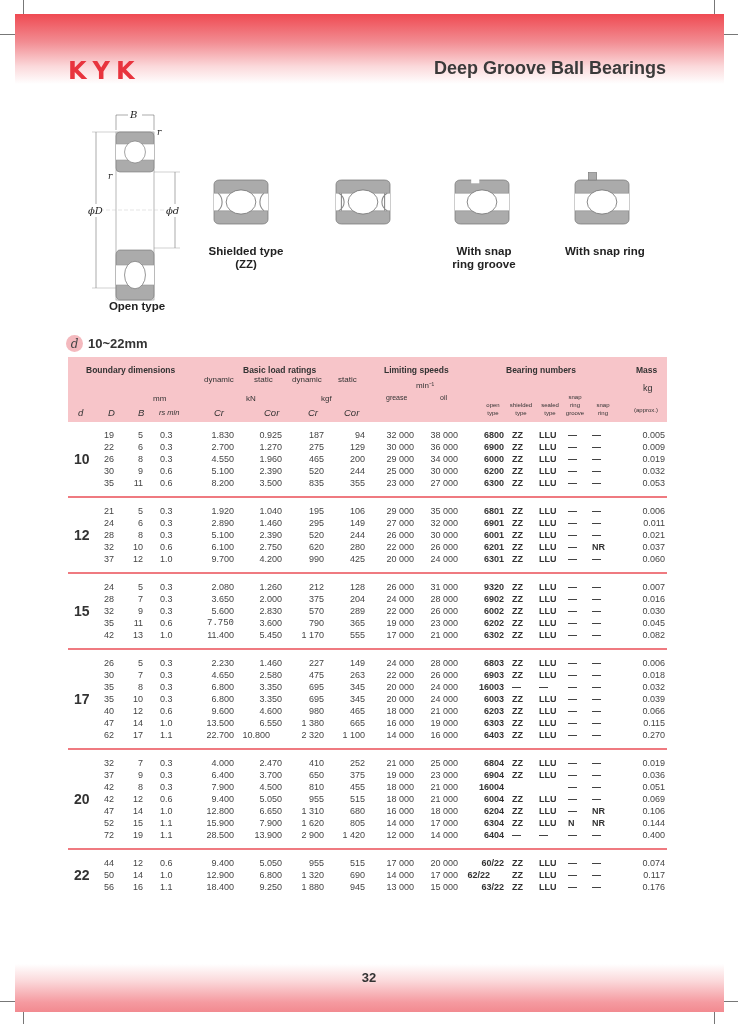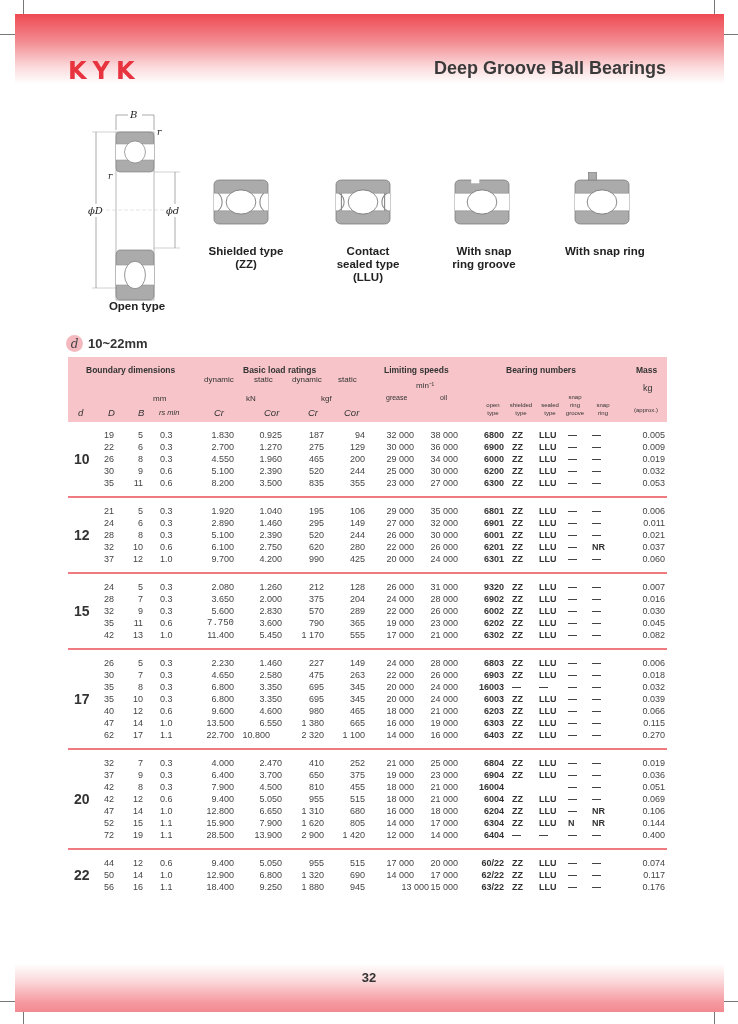--- a/index.html
+++ b/index.html
@@ -123,25 +123,20 @@
   <span class="diag-label" style="left:130px;top:8px;font-family:'DejaVu Serif',serif;font-style:italic;font-weight:normal;font-size:10px">B</span>
   <span class="diag-label" style="left:157px;top:26px;font-family:'DejaVu Serif',serif;font-style:italic;font-weight:normal;font-size:9px">r</span>
   <span class="diag-label" style="left:108px;top:70px;font-family:'DejaVu Serif',serif;font-style:italic;font-weight:normal;font-size:9px">r</span>
   <span class="diag-label" style="left:88px;top:104px;font-family:'DejaVu Serif',serif;font-style:italic;font-weight:normal;font-size:10px;background:#fff">ϕD</span>
   <span class="diag-label" style="left:166px;top:104px;font-family:'DejaVu Serif',serif;font-style:italic;font-weight:normal;font-size:10px;background:#fff">ϕd</span>
 
   <div class="diag-label" style="left:97px;top:200px;width:80px">Open type</div>
   <div class="diag-label" style="left:196px;top:145px;width:100px">
     <div>Shielded type</div>
     <div>(ZZ)</div>
-  </div>
-  <div class="diag-label" style="left:318px;top:145px;width:100px">
-    <div>Contact</div>
-    <div>sealed type</div>
-    <div>(LLU)</div>
   </div>
   <div class="diag-label" style="left:434px;top:145px;width:100px">
     <div>With snap</div>
     <div>ring groove</div>
   </div>
   <div class="diag-label" style="left:550px;top:145px;width:110px">With snap ring</div>
 </div>
 
 <div class="size-range">
   <span class="d-badge">d</span>
@@ -732,36 +727,36 @@
       <div class="row">
         <span class="r" style="right: 553px;">50</span>
         <span class="r" style="right: 524px;">14</span>
         <span style="left: 92px;">1.0</span>
         <span class="r" style="right: 433px;">12.900</span>
         <span class="r" style="right: 385px;">6.800</span>
         <span class="r" style="right: 343px;">1 320</span>
         <span class="r" style="right: 302px;">690</span>
         <span class="r" style="right: 253px;">14 000</span>
         <span class="r" style="right: 209px;">17 000</span>
-        <span class="r bn" style="right: 163px;">62/22</span>
+        <span class="r bn" style="right: 177px;">62/22</span>
         <span class="bn" style="left: 444px;">ZZ</span>
         <span class="bn" style="left: 471px;">LLU</span>
         <span class="bn" style="left: 500px;">—</span>
         <span class="bn" style="left: 524px;">—</span>
         <span class="r" style="right: 2px;">0.117</span>
       </div>
       <div class="row">
         <span class="r" style="right: 553px;">56</span>
         <span class="r" style="right: 524px;">16</span>
         <span style="left: 92px;">1.1</span>
         <span class="r" style="right: 433px;">18.400</span>
         <span class="r" style="right: 385px;">9.250</span>
         <span class="r" style="right: 343px;">1 880</span>
         <span class="r" style="right: 302px;">945</span>
-        <span class="r" style="right: 238px;">13 000</span>
+        <span class="r" style="right: 253px;">13 000</span>
         <span class="r" style="right: 209px;">15 000</span>
         <span class="r bn" style="right: 163px;">63/22</span>
         <span class="bn" style="left: 444px;">ZZ</span>
         <span class="bn" style="left: 471px;">LLU</span>
         <span class="bn" style="left: 500px;">—</span>
         <span class="bn" style="left: 524px;">—</span>
         <span class="r" style="right: 2px;">0.176</span>
       </div>
     </div>
   </div>

